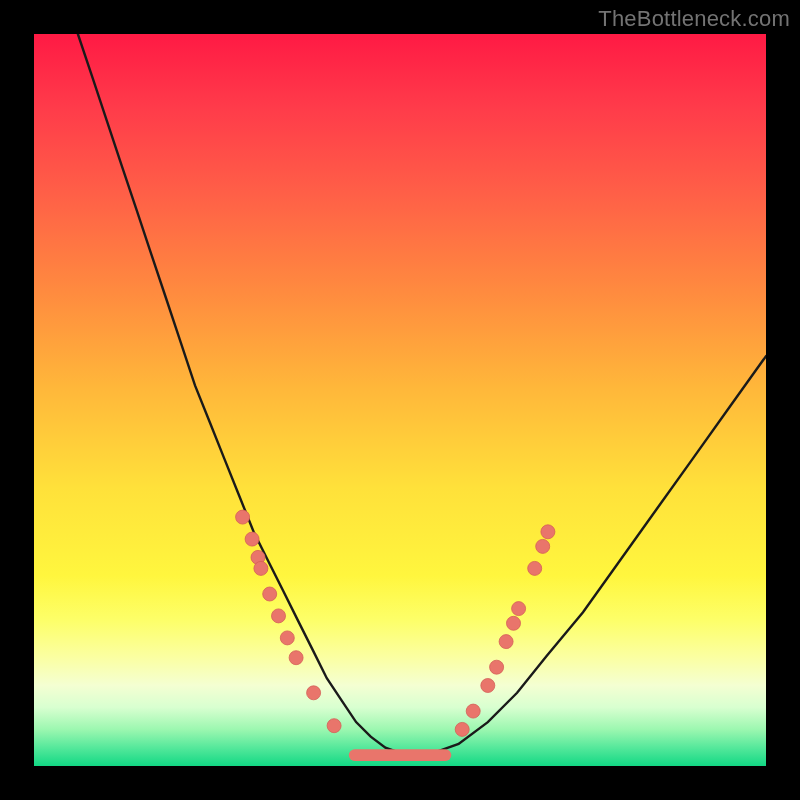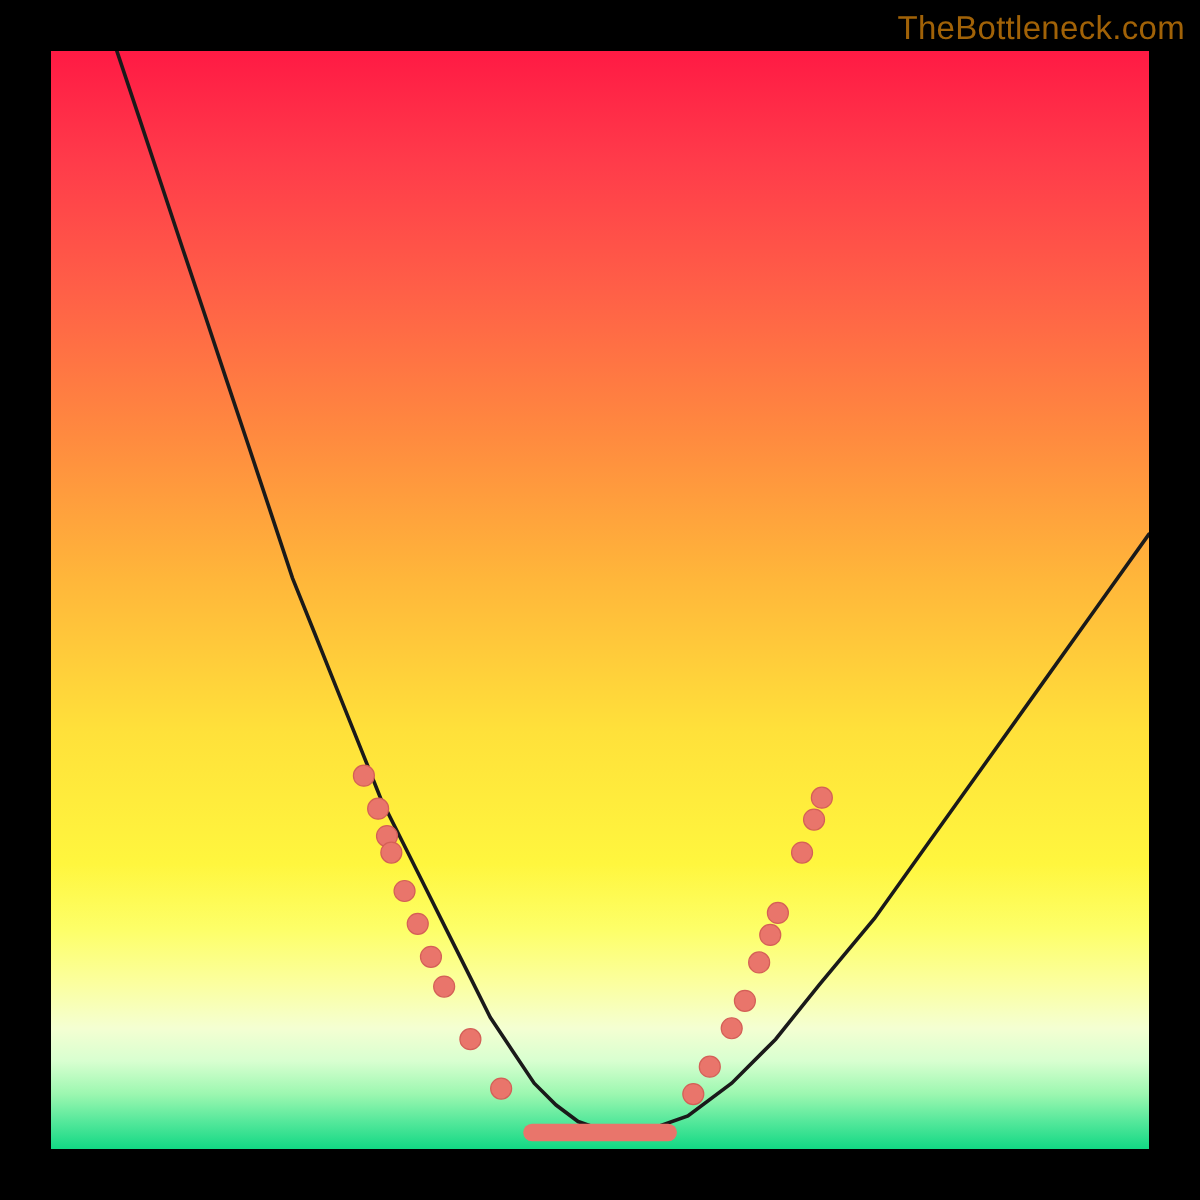--- a/index.html
+++ b/index.html
@@ -51,21 +51,21 @@
     position: absolute;
     inset: 0;
     width: 732px;
     height: 732px;
   }
   .watermark {
     position: absolute;
     top: 6px;
     right: 10px;
     font-size: 22px;
-    color: #a16207;
+    color: #737373;
     font-weight: 500;
     letter-spacing: 0.2px;
     text-align: right;
   }
 </style>
 </head>
 <body>
 
 <div class="frame">
   <div class="plot-area">

